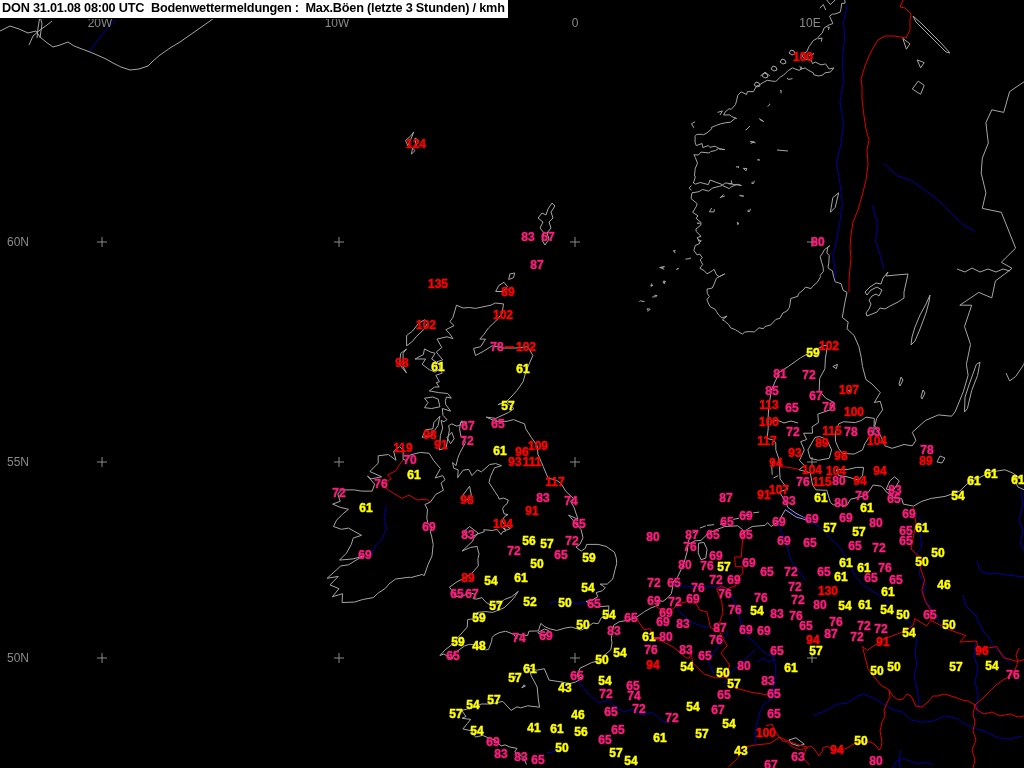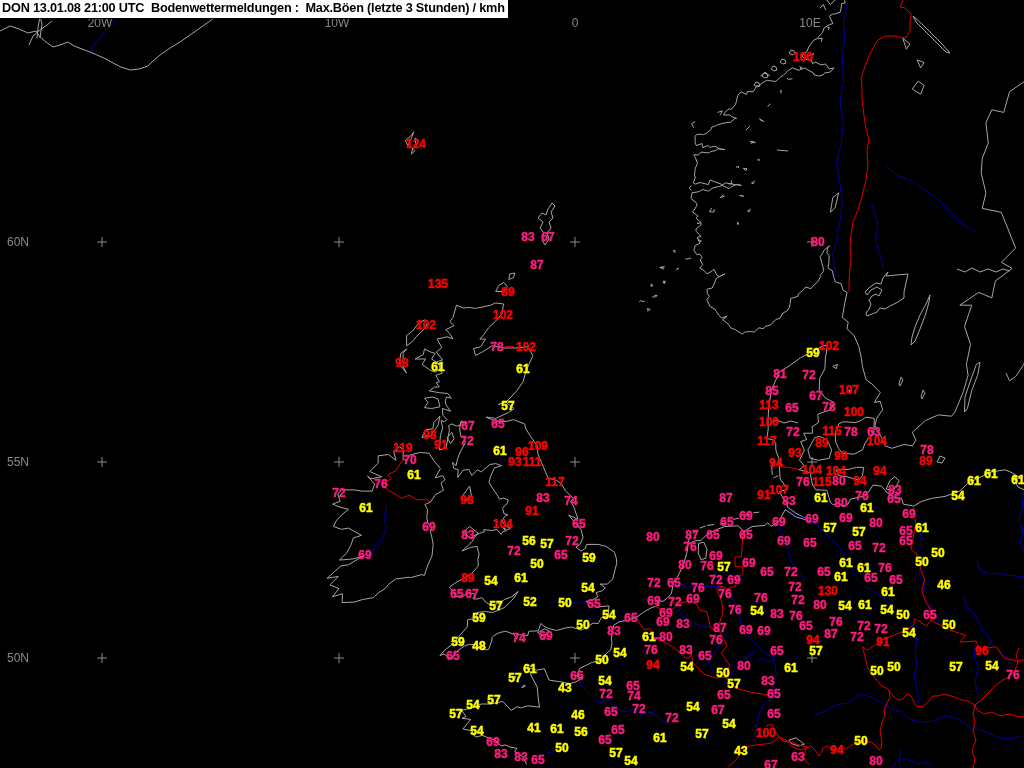--- a/index.html
+++ b/index.html
@@ -414,12 +414,12 @@
 <text x="991" y="478" fill="#ffff00" stroke="#ffff00" stroke-width="0.45" font-size="12" font-weight="bold" text-anchor="middle" font-family="Liberation Sans, sans-serif">61</text>
 <text x="1018" y="484" fill="#ffff00" stroke="#ffff00" stroke-width="0.45" font-size="12" font-weight="bold" text-anchor="middle" font-family="Liberation Sans, sans-serif">61</text>
 <text x="958" y="500" fill="#ffff00" stroke="#ffff00" stroke-width="0.45" font-size="12" font-weight="bold" text-anchor="middle" font-family="Liberation Sans, sans-serif">54</text>
 <text x="938" y="557" fill="#ffff00" stroke="#ffff00" stroke-width="0.45" font-size="12" font-weight="bold" text-anchor="middle" font-family="Liberation Sans, sans-serif">50</text>
 <text x="821" y="502" fill="#ffff00" stroke="#ffff00" stroke-width="0.45" font-size="12" font-weight="bold" text-anchor="middle" font-family="Liberation Sans, sans-serif">61</text>
 <text x="867" y="512" fill="#ffff00" stroke="#ffff00" stroke-width="0.45" font-size="12" font-weight="bold" text-anchor="middle" font-family="Liberation Sans, sans-serif">61</text>
 <text x="830" y="532" fill="#ffff00" stroke="#ffff00" stroke-width="0.45" font-size="12" font-weight="bold" text-anchor="middle" font-family="Liberation Sans, sans-serif">57</text>
 <text x="859" y="536" fill="#ffff00" stroke="#ffff00" stroke-width="0.45" font-size="12" font-weight="bold" text-anchor="middle" font-family="Liberation Sans, sans-serif">57</text>
 <text x="922" y="532" fill="#ffff00" stroke="#ffff00" stroke-width="0.45" font-size="12" font-weight="bold" text-anchor="middle" font-family="Liberation Sans, sans-serif">61</text>
 </svg></div>
-<div id="title">DON 13.01.08 21:00 UTC  Bodenwettermeldungen :  Max.Böen (letzte 3 Stunden) / kmh</div>
+<div id="title">DON 31.01.08 08:00 UTC  Bodenwettermeldungen :  Max.Böen (letzte 3 Stunden) / kmh</div>
 </body></html>

